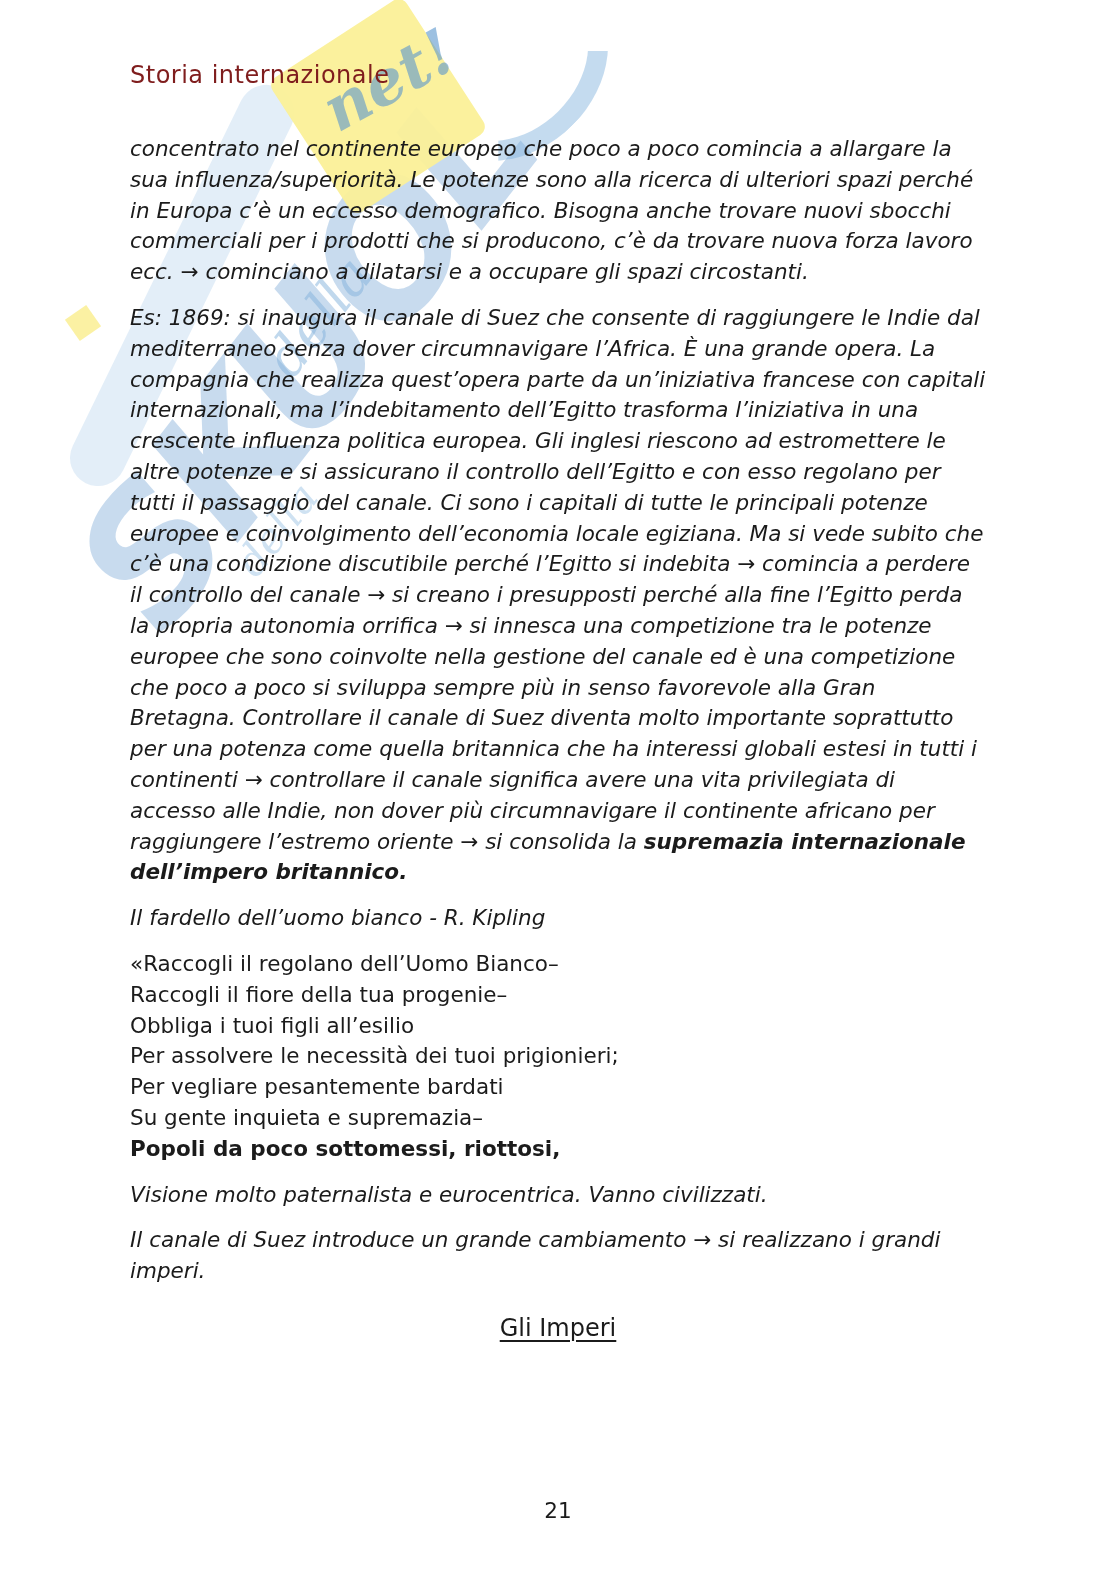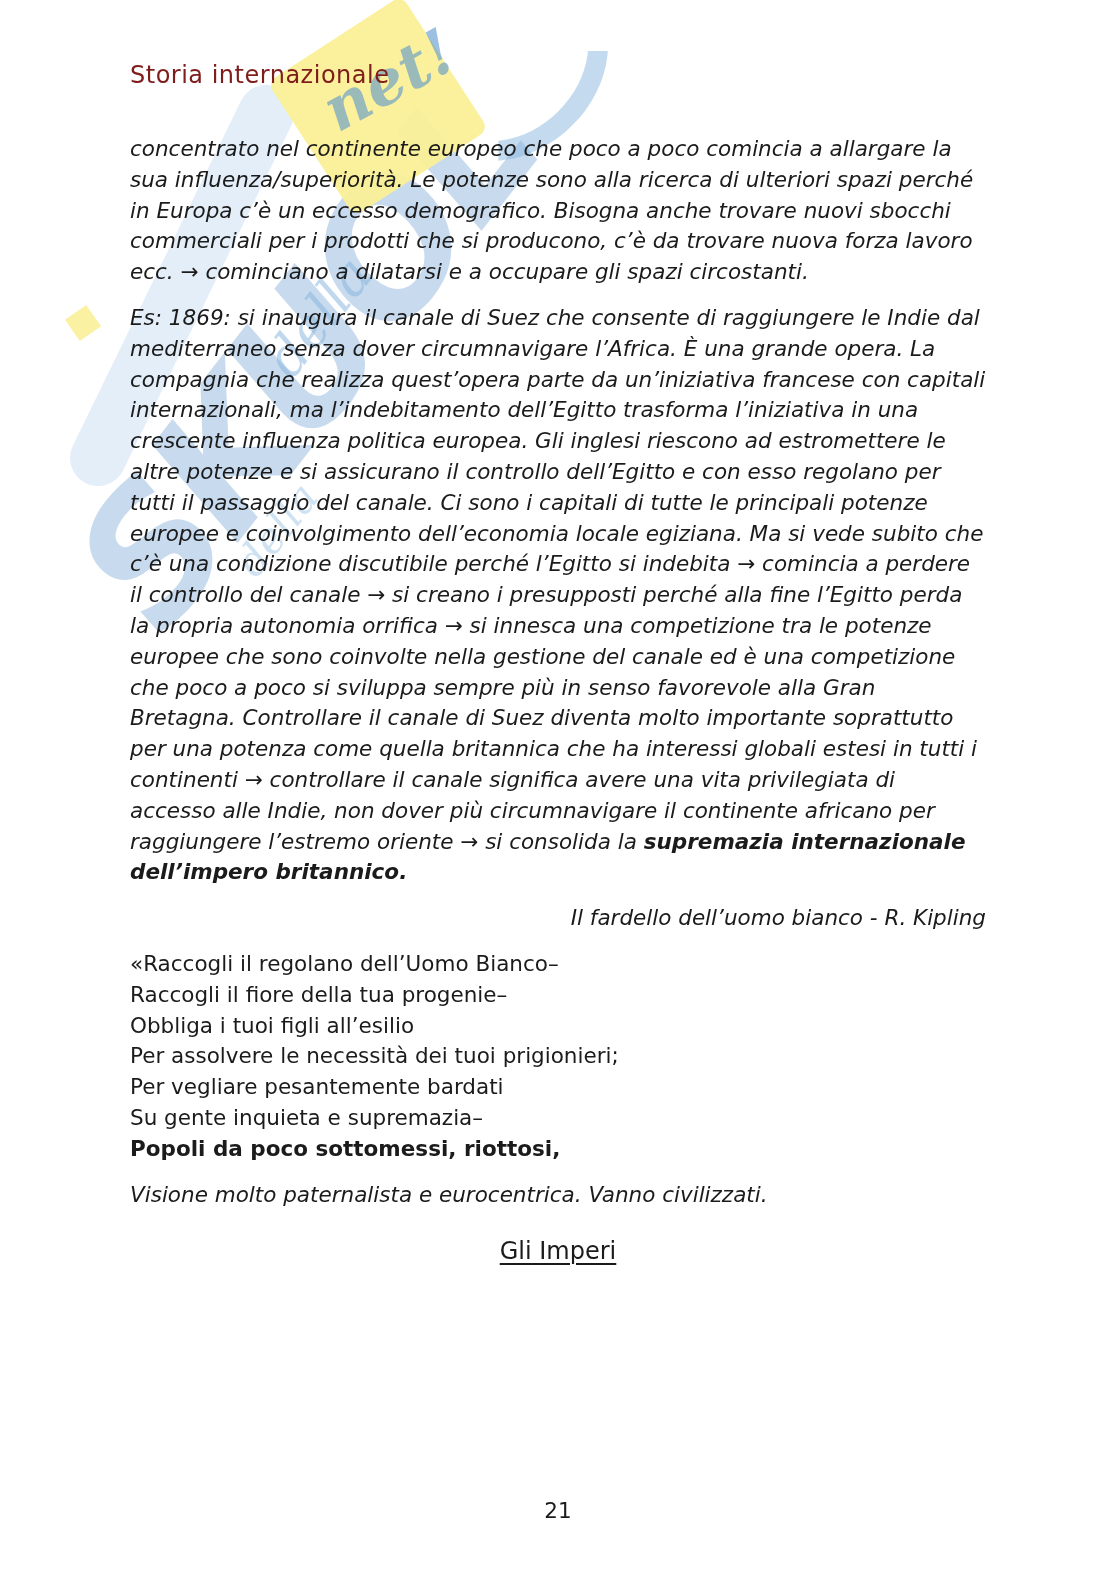--- a/index.html
+++ b/index.html
@@ -63,21 +63,21 @@
 
   
   .content { position:relative; z-index:1; padding:60px 130px 0 130px; }
   .doc-header {
     font-size:24px; line-height:30px; letter-spacing:0.5px;
     color:#7f1d1d; margin:0 0 44px 0; font-weight:400;
   }
   .content p, .poem-line { font-size:21.5px; line-height:30.8px; }
   .content p { margin:12px 0 15px 0;font-style:italic; }
   .para-indent { margin-left:70px; }
-  .quote-title { text-align:right; font-style:italic; margin:15px 0 16px 0; }
+  .quote-title { text-align:left; font-style:italic; margin:15px 0 16px 0; }
   .poem { margin:0 0 15px 0; }
   strong { font-weight:700; }
   .section-heading {
     margin:25px 0 0 0; text-align:center;
     font-size:24px; line-height:32px; font-weight:400;
     text-decoration:underline; text-underline-offset:4px;
   }
   .page-footer {
     position:absolute; left:0; right:0; bottom:56px; z-index:1;
     text-align:center; font-size:21.5px; color:#1b1b1b;
@@ -114,20 +114,21 @@
       <div class="poem-line">Raccogli il fiore della tua progenie–</div>
       <div class="poem-line">Obbliga i tuoi figli all’esilio</div>
       <div class="poem-line">Per assolvere le necessità dei tuoi prigionieri;</div>
       <div class="poem-line">Per vegliare pesantemente bardati</div>
       <div class="poem-line">Su gente inquieta e supremazia–</div>
       <div class="poem-line"><strong>Popoli da poco sottomessi, riottosi,</strong></div>
     </div>
 
     <p>Visione molto paternalista e eurocentrica. Vanno civilizzati.</p>
 
+    <p>Il canale di Suez introduce un grande cambiamento → si realizzano i grandi imperi.</p>
 
     <h2 class="section-heading">Gli Imperi</h2>
 
   </div>
 
   <div class="page-footer">21</div>
 
 </div>
 
 </body></html>

